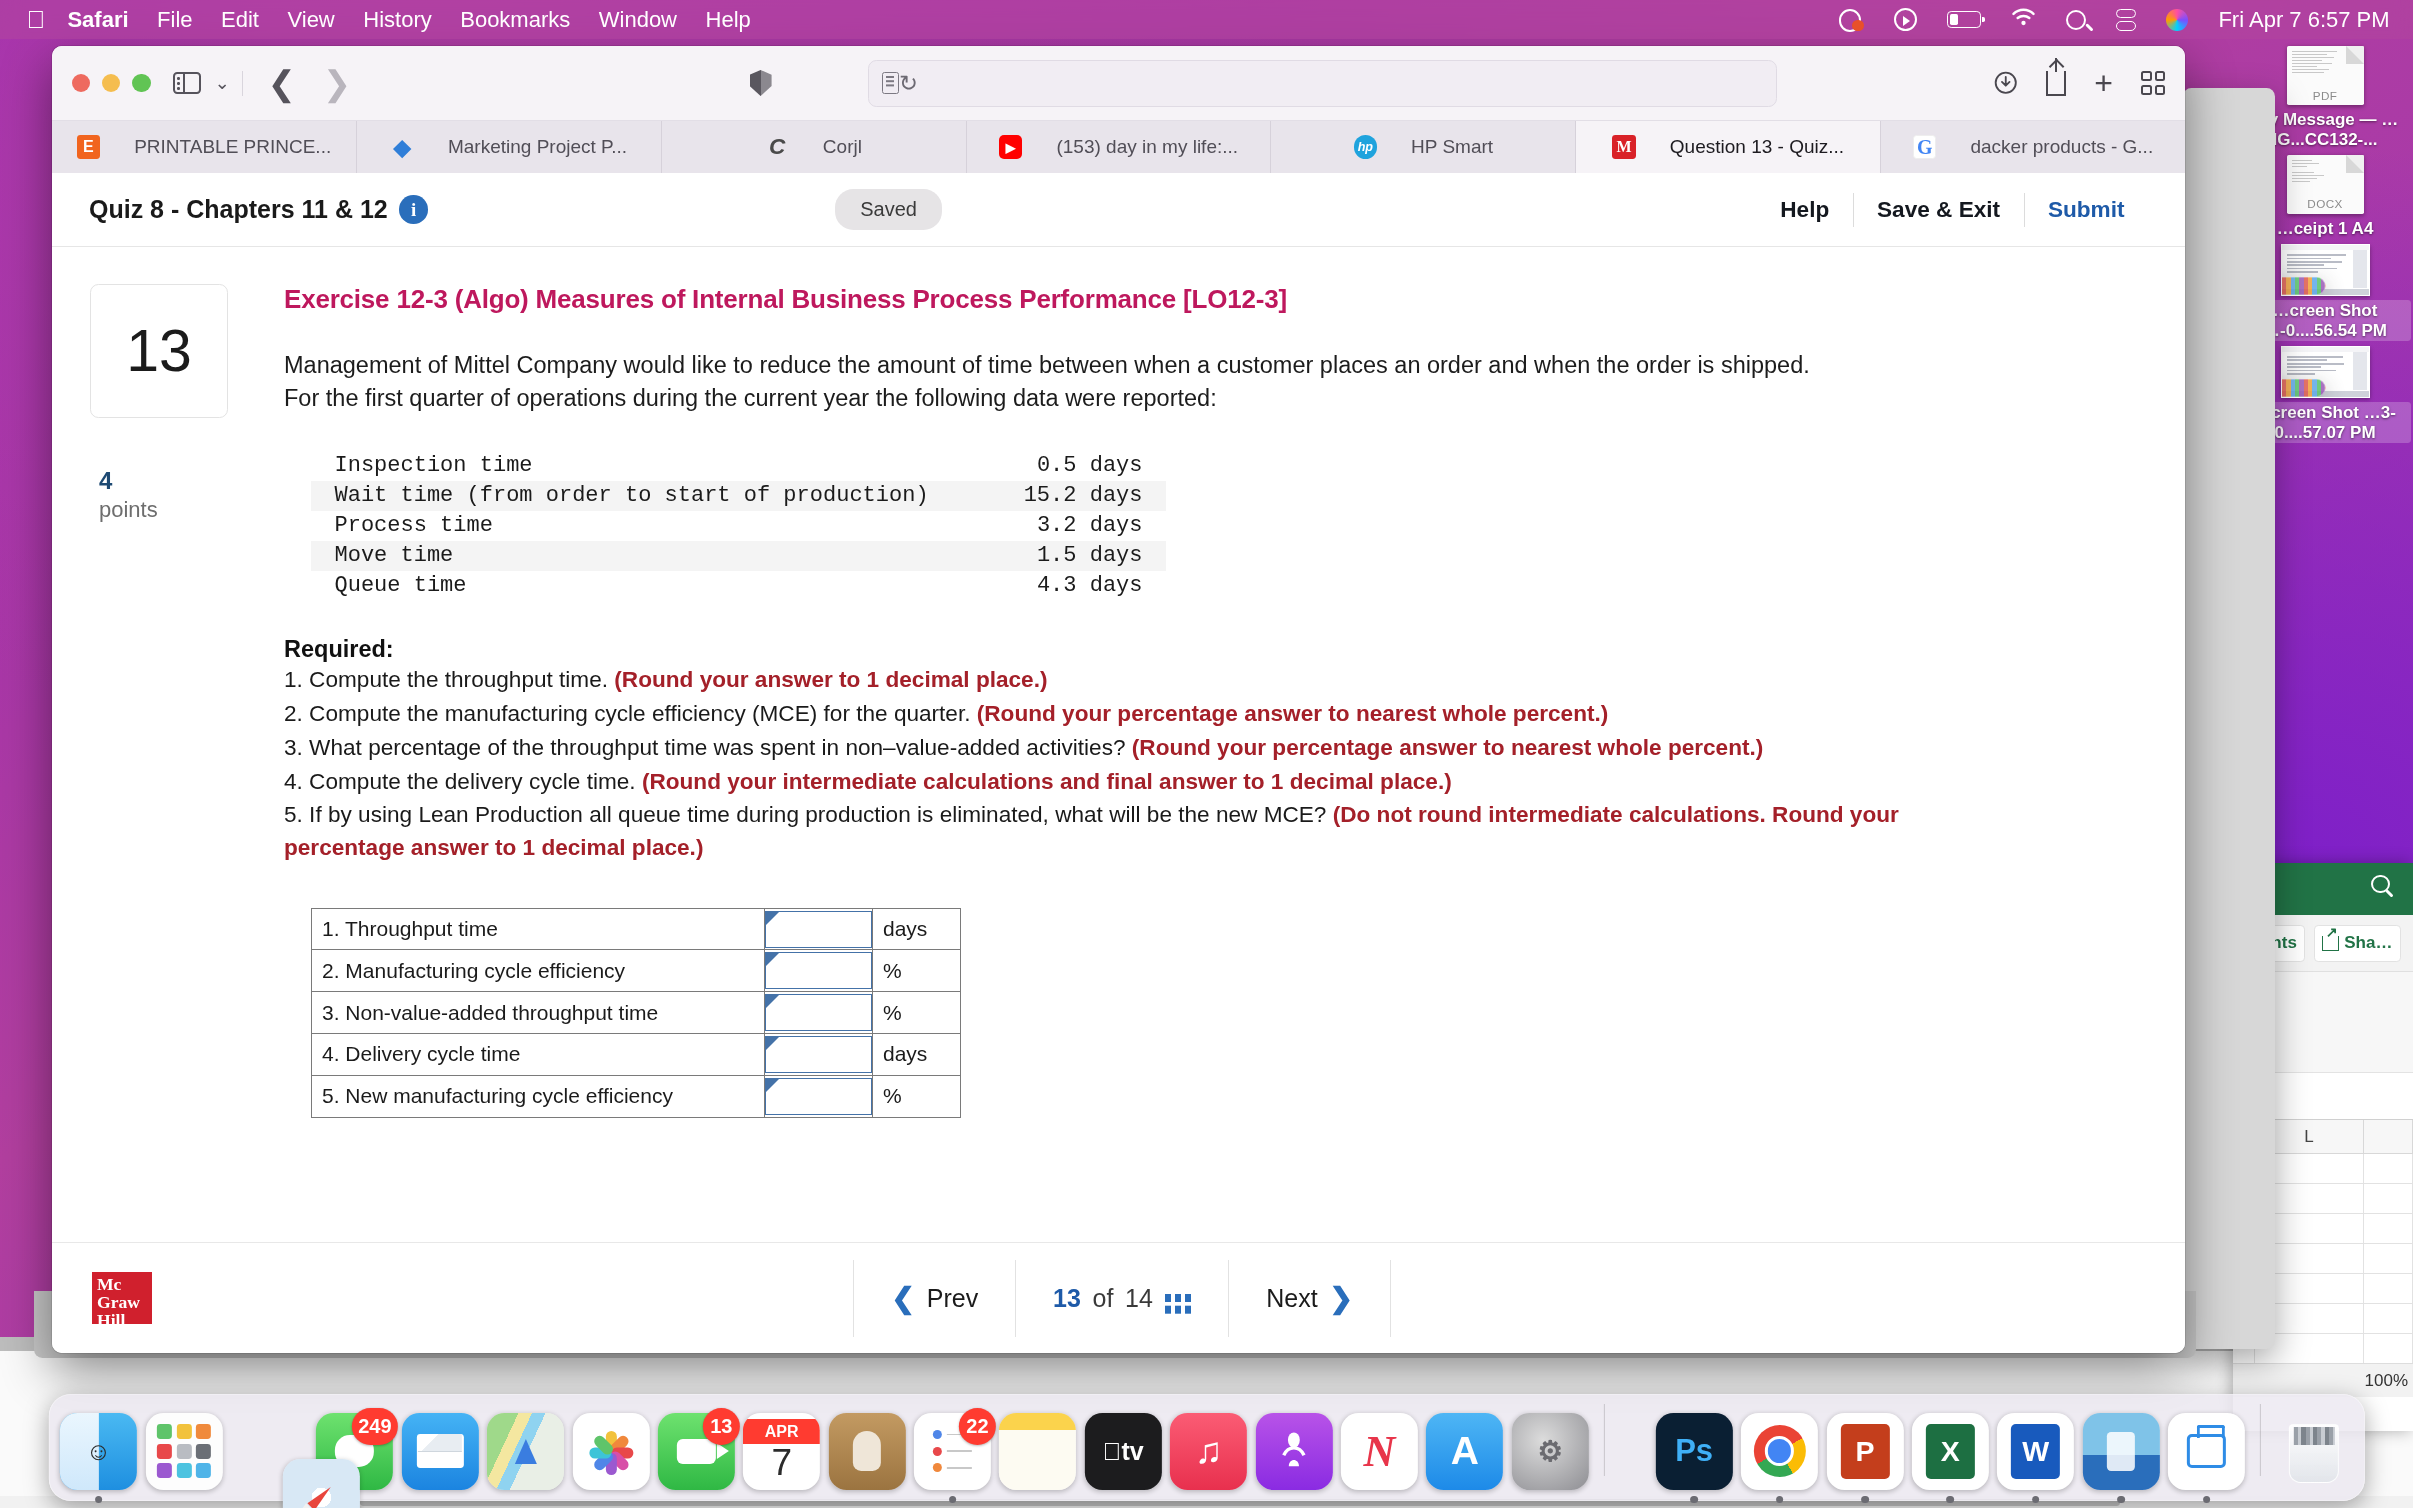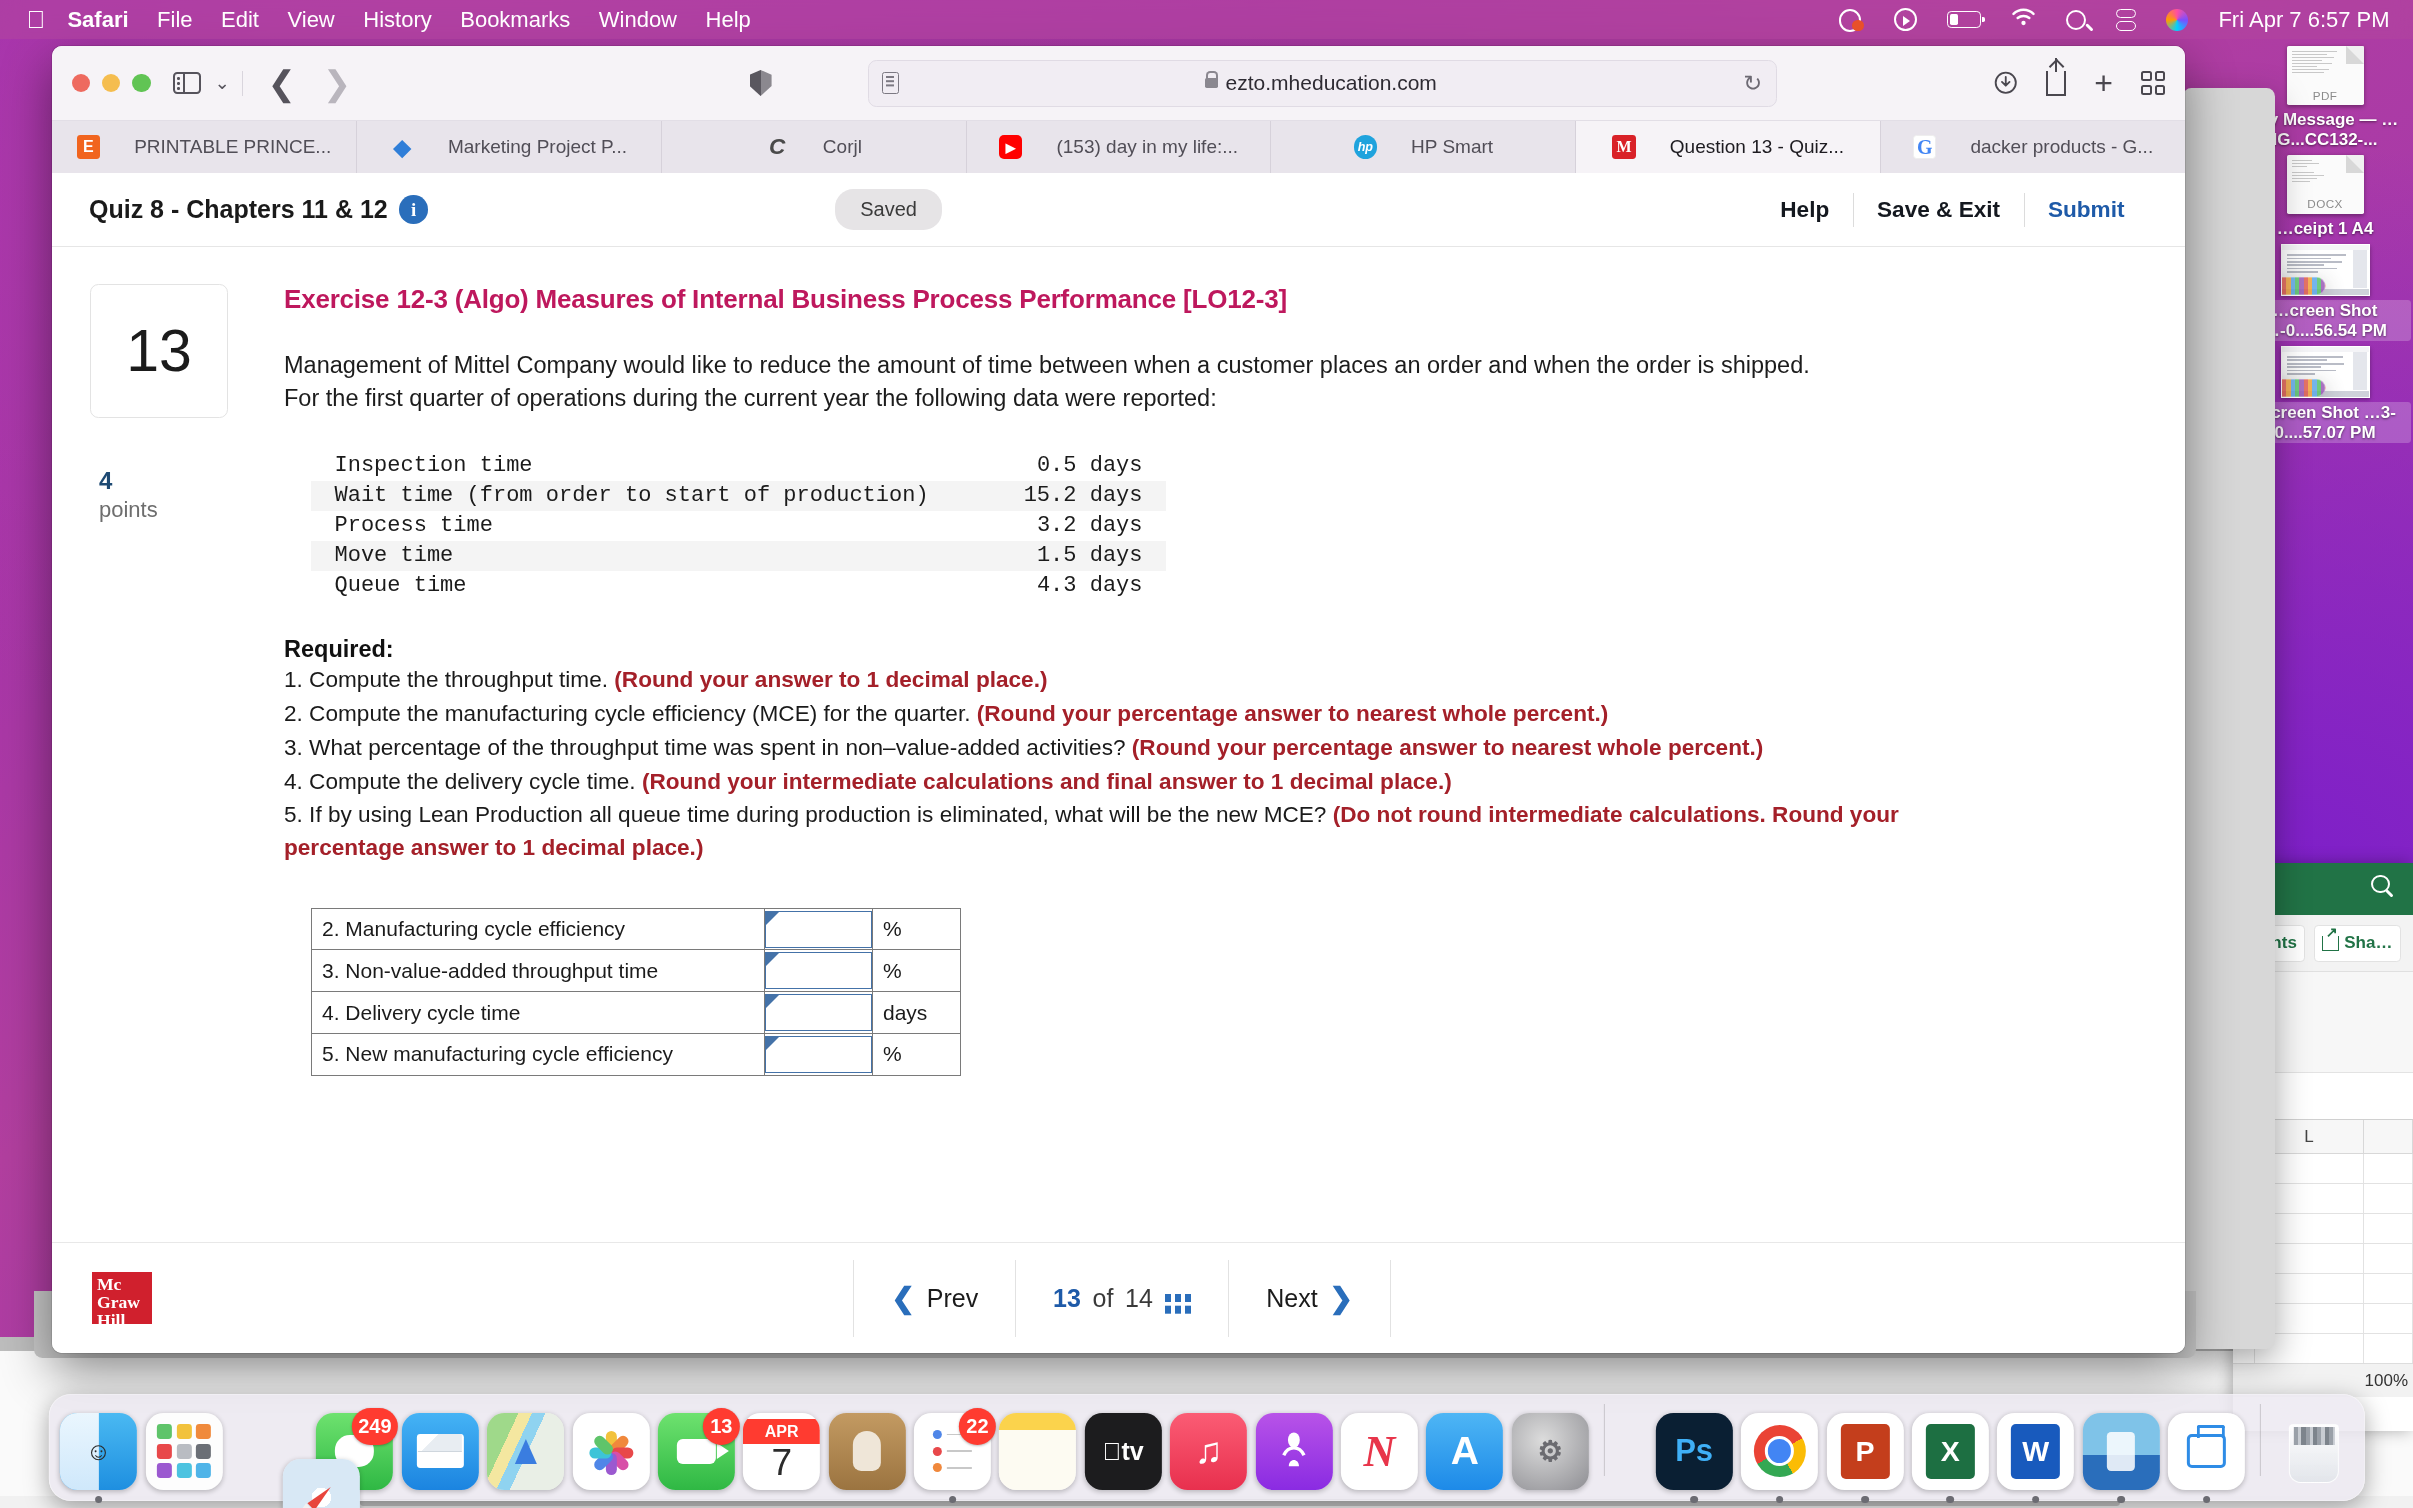--- a/index.html
+++ b/index.html
@@ -576,24 +576,20 @@
     <span class="sidebar-ico"></span>
     <span class="chev-d">⌄</span>
     <span class="vdiv"></span>
     <span class="navarrow">❮</span>
     <span class="navarrow dim">❯</span>
 
     <span class="shield"></span>
 
     <div class="addr">
       <span class="reader-ico"></span>
-      <span class="addr-center">
-        <span class="lock"></span>
-        <span class="addr-url">ezto.mheducation.com</span>
-      </span>
       <span class="reload">↻</span>
     </div>
 
     <div class="tb-right">
       <span class="dl-ico">
         <svg width="23.5" height="23.5" viewBox="0 0 28 28" aria-hidden="true">
           <circle cx="14" cy="14" r="12" fill="none" stroke="#4a474f" stroke-width="2.2"></circle>
           <path d="M14 7 V17 M9.5 13 L14 17.5 L18.5 13" fill="none" stroke="#4a474f" stroke-width="2.2" stroke-linecap="round" stroke-linejoin="round"></path>
         </svg>
       </span>
@@ -703,20 +699,27 @@
           <div class="ritem">
             <span>4. Compute the delivery cycle time. </span><span class="rnote">(Round your intermediate calculations and final answer to 1 decimal place.)</span>
           </div>
           <div class="ritem">
             <span>5. If by using Lean Production all queue time during production is eliminated, what will be the new MCE? </span><span class="rnote">(Do not round intermediate calculations. Round your percentage answer to 1 decimal place.)</span>
           </div>
         </div>
 
         <table class="ans-table">
           <tbody>
+              <tr>
+            <td class="lbl">1. Throughput time</td>
+            <td class="inp">
+                  <span class="ans-input"></span>
+                </td>
+            <td class="unit">days</td>
+          </tr>
           <tr>
             <td class="lbl">2. Manufacturing cycle efficiency</td>
             <td class="inp">
                   <span class="ans-input"></span>
                 </td>
             <td class="unit">%</td>
           </tr>
           <tr>
             <td class="lbl">3. Non-value-added throughput time</td>
             <td class="inp">

